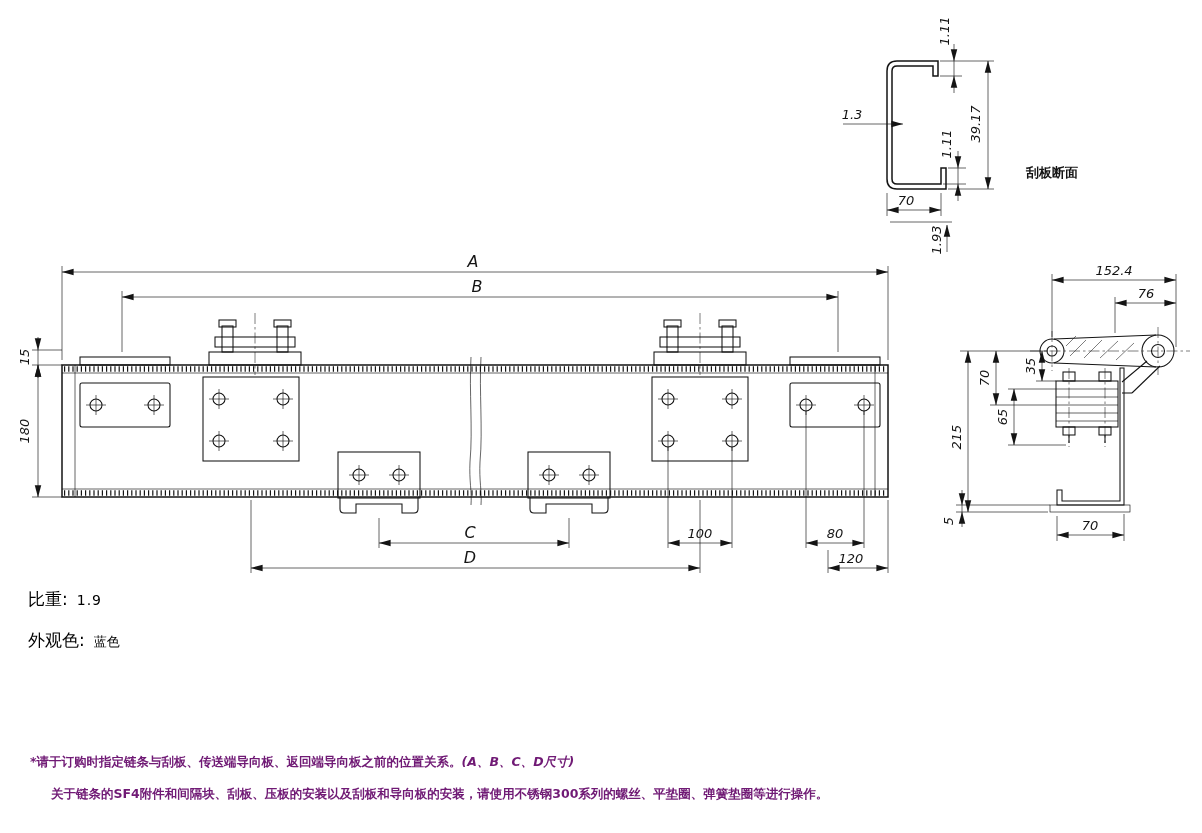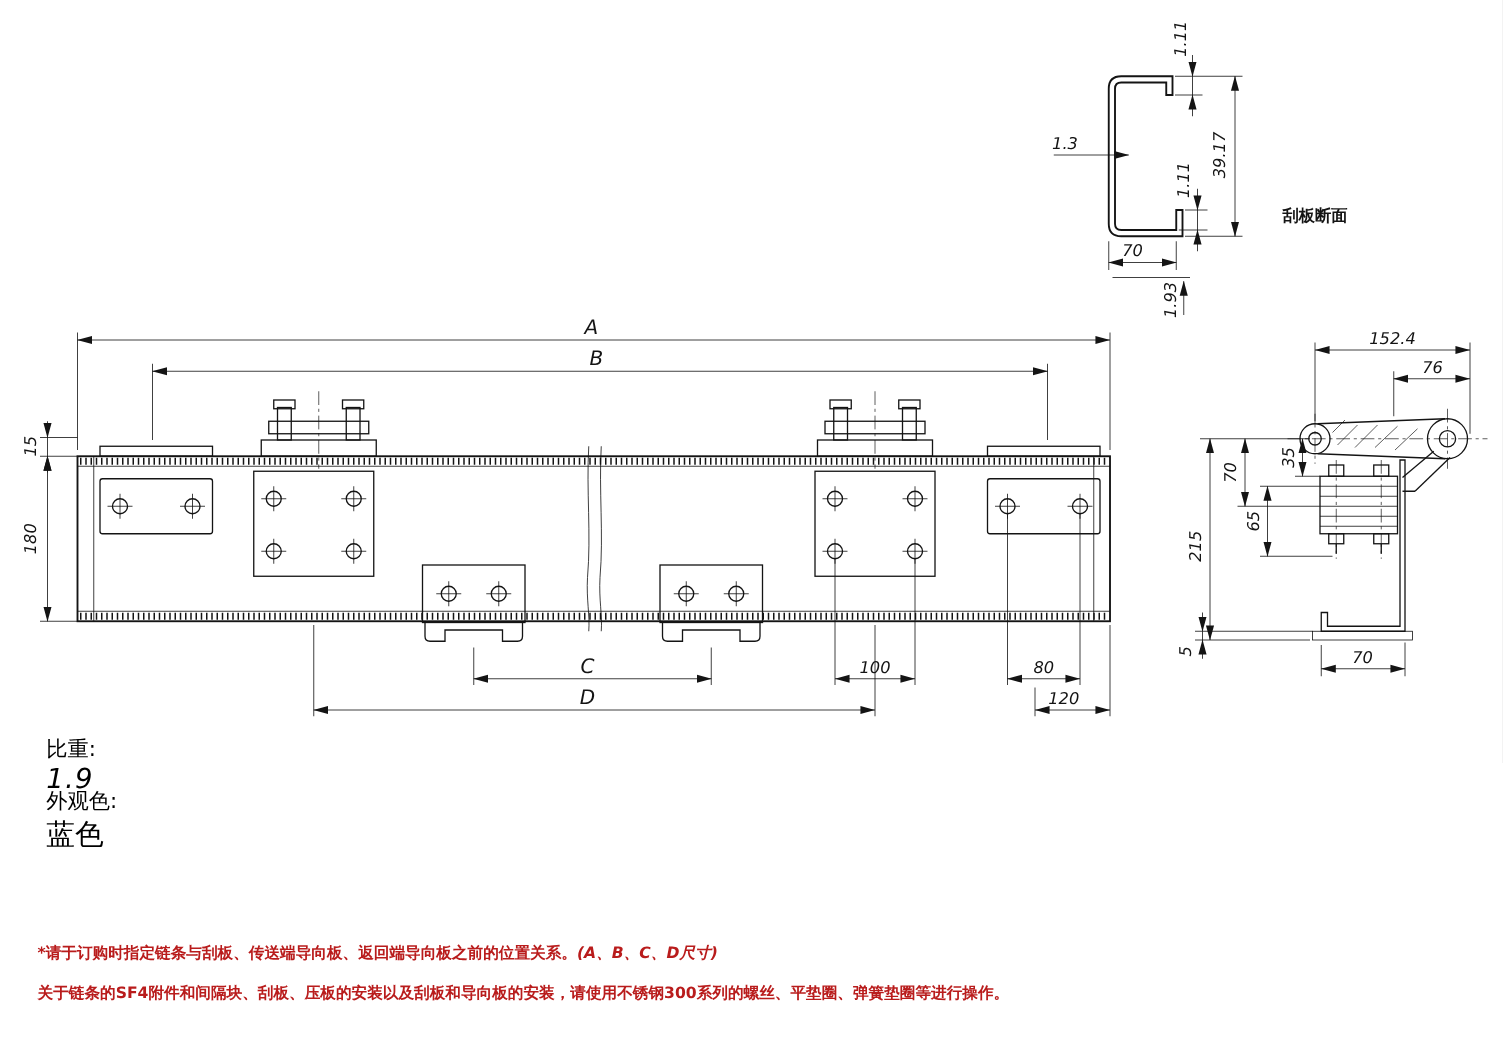--- a/index.html
+++ b/index.html
@@ -15,28 +15,28 @@
   .hatchline{stroke:#141414;stroke-width:0.55;}
   .cl{fill:none;stroke:#141414;stroke-width:0.55;stroke-dasharray:11 3 2.5 3;}
 
   text{fill:#141414;}
   .dimtxt{font-style:italic;font-size:13px;font-family:"DejaVu Sans",sans-serif;}
   .dimletter{font-style:italic;font-size:16px;font-family:"DejaVu Sans",sans-serif;}
   .caption{font-weight:bold;font-size:13px;font-family:"DejaVu Sans",sans-serif;}
 
   
   .specs{position:absolute;left:28px;top:588px;}
-  .spec-row{height:41px;display:flex;align-items:baseline;flex-direction:column;}
+  .spec-row{height:41px;display:flex;align-items:baseline;}
   .spec-label{font-size:17px;color:#000;}
-  .spec-value{font-style:italic;font-size:22px;margin-left:9px;letter-spacing:1px;color:#000;}
-  .spec-value.cjk{font-style:normal;font-size:23px;letter-spacing:0;}
+  .spec-value{font-size:14px;margin-left:9px;letter-spacing:1px;color:#000;}
+  .spec-value.cjk{font-style:normal;font-size:13px;letter-spacing:0;}
 
   .notes{position:absolute;left:30px;top:753px;width:1130px;}
-  .note{margin:0 0 13px 0;font-size:12.5px;font-weight:bold;color:#b91c1c;line-height:1.5;}
-  .note.note2{margin-left:0;}
+  .note{margin:0 0 13px 0;font-size:12.5px;font-weight:bold;color:#701a75;line-height:1.5;}
+  .note.note2{margin-left:21px;}
   .note-suffix{font-style:italic;}
 </style>
 </head>
 <body>
 
 <div class="page">
 
 <svg class="drawing" viewBox="0 0 1202 833">
   <defs>
     <marker id="arr" viewBox="0 0 10 10" refX="9.7" refY="5" markerWidth="12" markerHeight="12" orient="auto-start-reverse" markerUnits="userSpaceOnUse">

